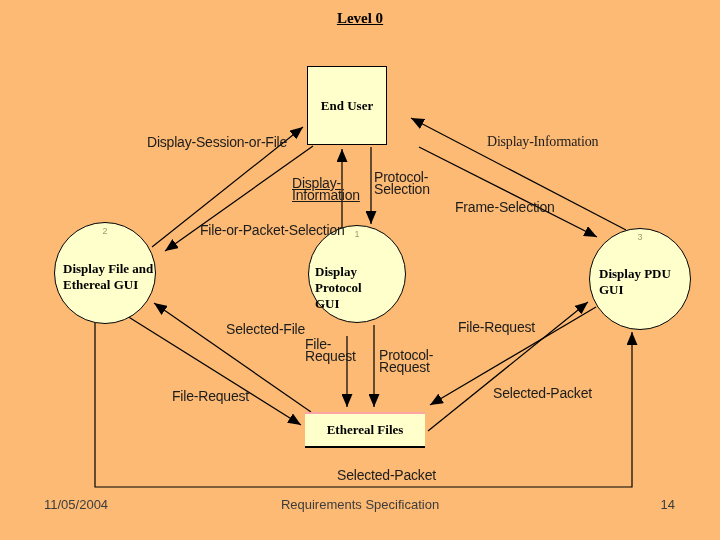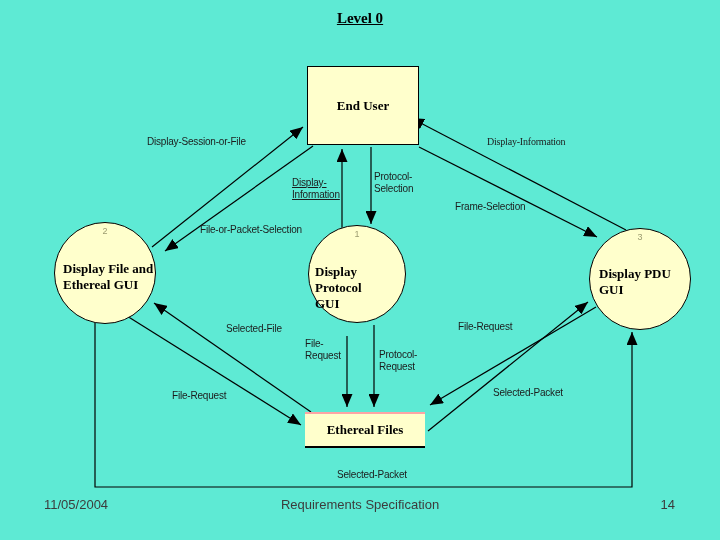--- a/index.html
+++ b/index.html
@@ -1,17 +1,17 @@
 <!DOCTYPE html>
 <html><head>
 <meta charset="utf-8">
 <style>
   html,body { margin:0; padding:0; background:#ffffff; }
   .slide {
-    position:relative; width:720px; height:540px; background:#5eead4;
+    position:relative; width:720px; height:540px; background:#fdba74;
     font-family:"Liberation Sans", sans-serif; overflow:hidden;
   }
   svg.wires { position:absolute; left:0; top:0; width:720px; height:540px; }
   svg.wires line, svg.wires polyline { stroke:#000; stroke-width:1.2; fill:none; }
 
   .slide-title {
     position:absolute; left:0; right:0; top:10px; text-align:center;
     font-family:"Liberation Serif", serif; font-weight:bold; font-size:15px;
     text-decoration:underline; color:#000;
   }
@@ -22,31 +22,31 @@
   .circle-node { border:1.5px solid #000; border-radius:50%; }
   .node-label, .node-text {
     font-family:"Liberation Serif", serif; font-weight:bold; font-size:13px; color:#000;
   }
   .node-text { position:absolute; line-height:16px; }
   .node-num {
     position:absolute; top:3px; left:0; right:0; text-align:center;
     font-size:9px; color:#9c9c70; font-family:"Liberation Sans", sans-serif;
   }
 
-  #end-user      { left:307px; top:66px;  width:112px; height:79px;align-items:center; }
+  #end-user      { left:307px; top:66px;  width:80px; height:79px;align-items:center; }
   #ethereal      { left:305px; top:412px; width:120px; height:36px; }
   #circle-left   { left:54px;  top:222px; width:102px; height:102px; }
   #circle-mid    { left:308px; top:225px; width:98px;  height:98px;  }
   #circle-right  { left:589px; top:228px; width:102px; height:102px; }
   #circle-left  .node-text { left:8px; top:38px; }
   #circle-mid   .node-text { left:6px; top:38px; }
   #circle-right .node-text { left:9px; top:37px; }
 
   .flow-label {
-    position:absolute; font-size:10px; line-height:12px; color:#1c1c1c;
+    position:absolute; font-size:14px; line-height:12px; color:#1c1c1c;
     white-space:nowrap; letter-spacing:-0.2px;
   }
   #lbl-dsf   { left:147px; top:136px; }
   #lbl-dir   { left:487px; top:136px;font-family:Liberation Serif, serif; }
   #lbl-dic   { left:292px; top:177px;text-decoration:underline; }
   #lbl-ps    { left:374px; top:171px; }
   #lbl-fs    { left:455px; top:201px; }
   #lbl-fops  { left:200px; top:224px; }
   #lbl-sf    { left:218px; top:323px;margin-left:8px; }
   #lbl-frc   { left:305px; top:338px; }

